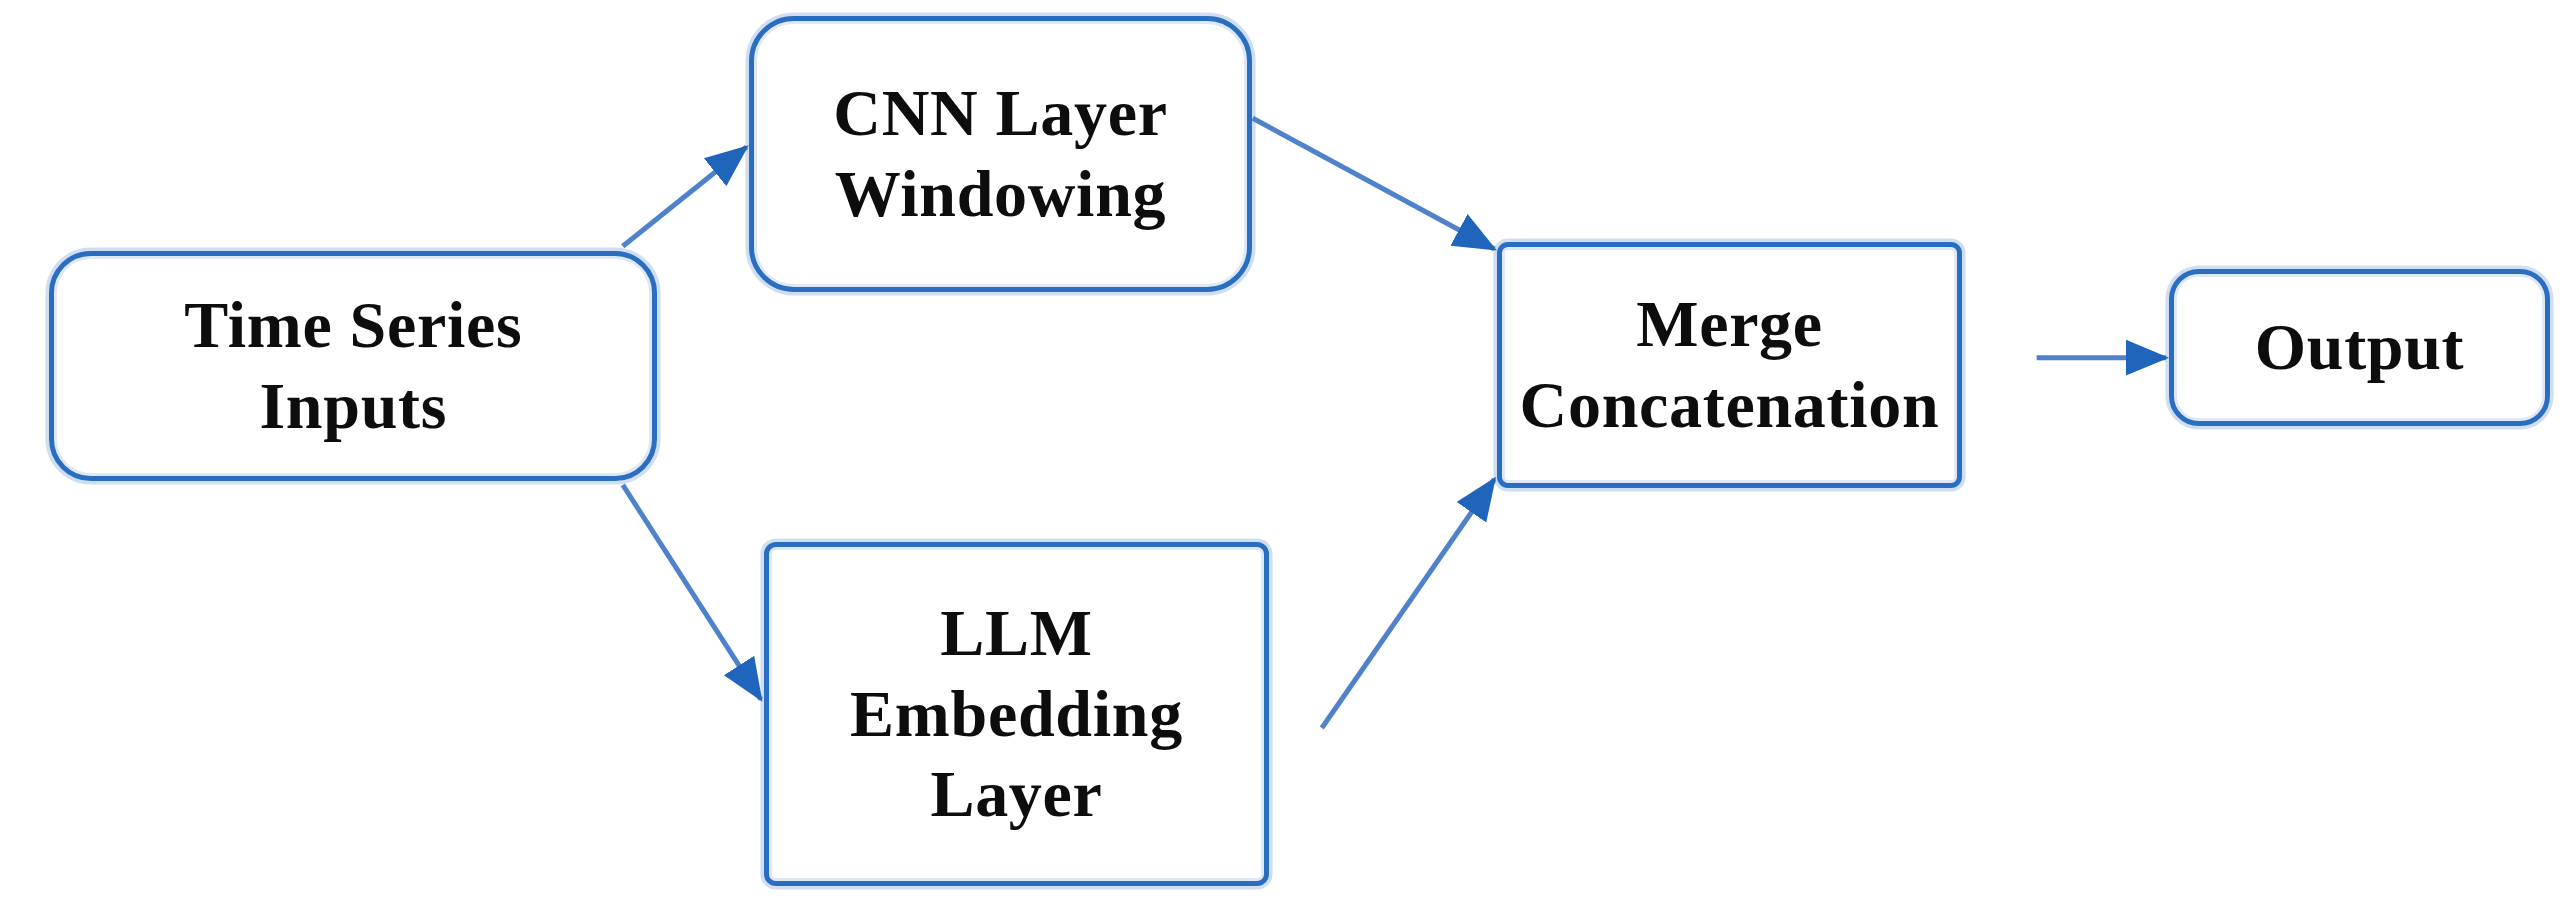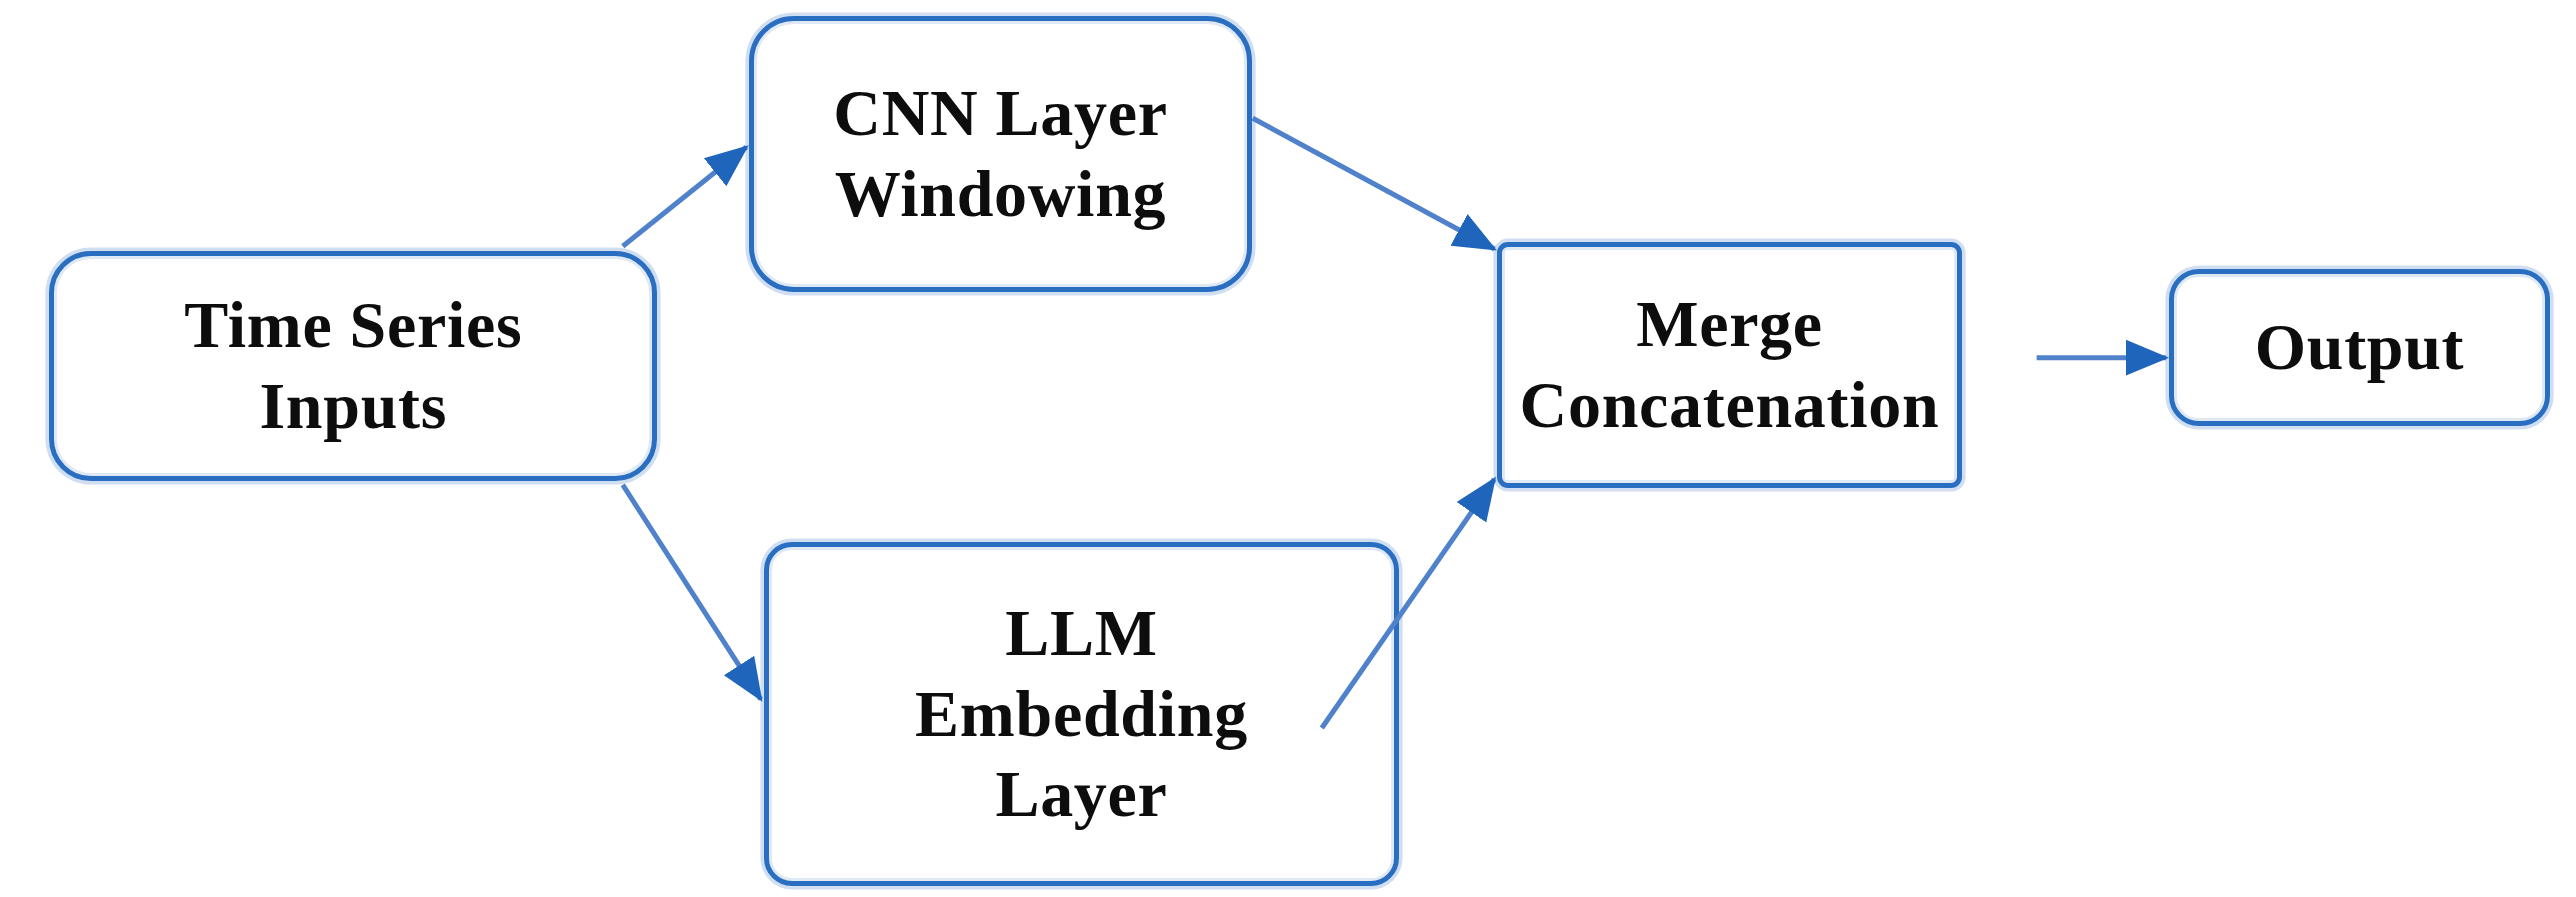--- a/index.html
+++ b/index.html
@@ -28,21 +28,21 @@
     font-weight: bold;
     font-size: 66px;
     line-height: 1.22;
     color: #0d0d0d;
     white-space: pre-line;
     letter-spacing: 0.7px;
     font-family: Liberation Serif, serif;
   }
   .node-time-series { left: 17.3px;  top: 251px; width: 608px; height: 230px; border-radius: 42px; margin-left: 32px; }
   .node-cnn         { left: 749px; top: 16px;  width: 503px; height: 276px; border-radius: 45px; }
-  .node-llm         { left: 764px; top: 542px; width: 635px; height: 344px; border-radius: 28px; }
+  .node-llm         { left: 764px; top: 542px; width: 505px; height: 344px; border-radius: 12px; }
   .node-merge       { left: 1497px; top: 242px; width: 465px; height: 246px; border-radius: 11px; }
   .node-output      { left: 2169px; top: 269px; width: 381px; height: 157px; border-radius: 30px; }
   .edges-layer {
     position: absolute;
     left: 0; top: 0;
     width: 2576px;
     height: 898px;
     pointer-events: none;
   }
 </style>

